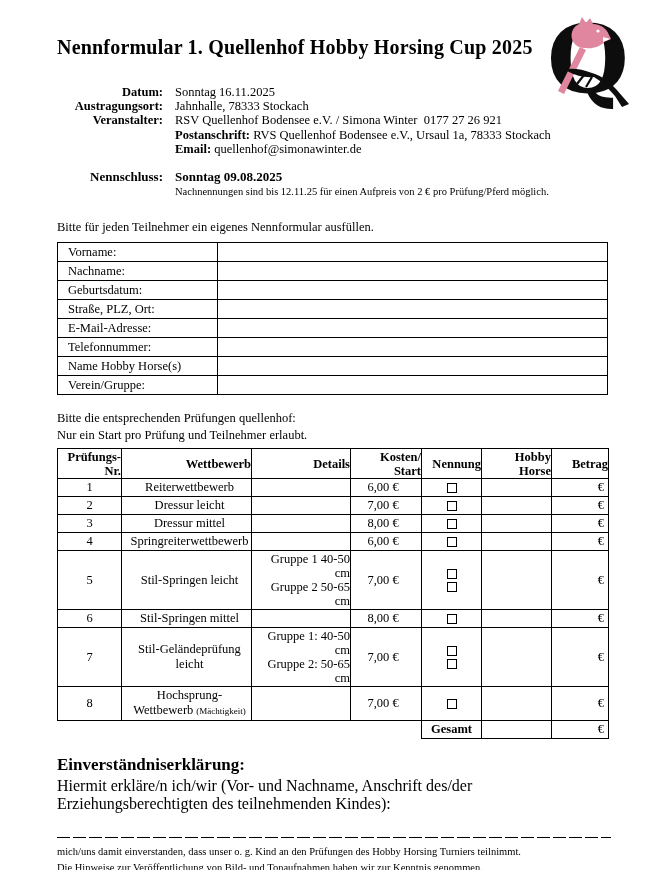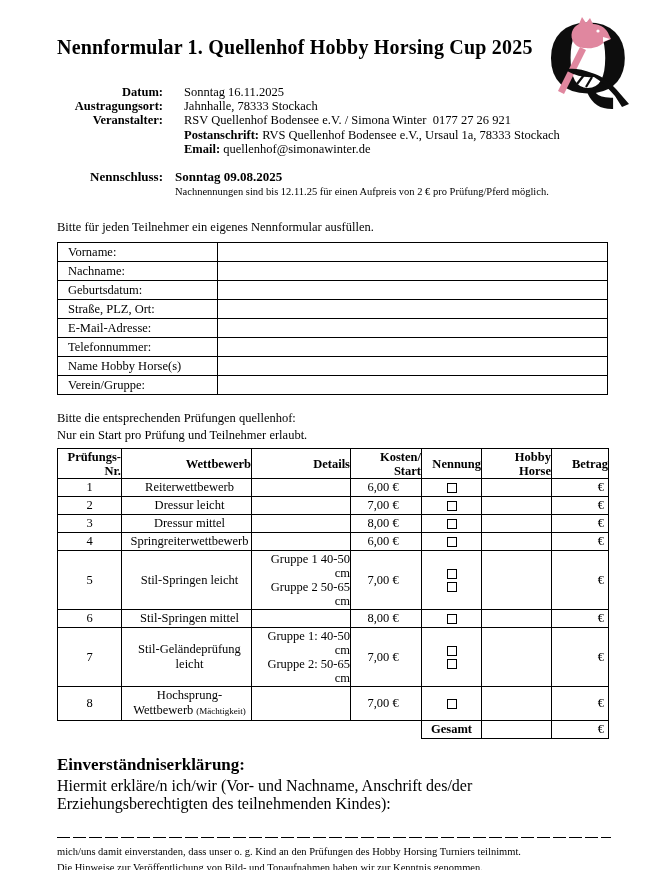--- a/index.html
+++ b/index.html
@@ -8,21 +8,21 @@
   .page { position: relative; width: 667px; height: 870px; background: #fff; overflow: hidden; }
   .content { padding: 0 56px 0 57px; }
 
   .title { margin-top: 36px; font-size: 20px; font-weight: bold; letter-spacing: .2px; }
 
   .logo { position: absolute; left: 543px; top: 12px; width: 92px; height: 98px; }
 
   .info-grid { display: grid; grid-template-columns: 106px 1fr; column-gap: 12px;
                margin-top: 26px; font-size: 12.5px; line-height: 14.2px; }
   .info-grid .lbl { font-weight: bold; text-align: right; white-space: nowrap; }
-  .info-grid .val { white-space: pre-wrap; margin-left: 9px; }
+  .info-grid .val { white-space: pre-wrap; }
   .inline-bold { font-weight: bold; }
 
   .nenn-grid { display: grid; grid-template-columns: 106px 1fr; column-gap: 12px;
                margin-top: 13px; font-size: 13px; line-height: 15px; }
   .nenn-grid .lbl { font-weight: bold; text-align: right; }
   .nenn-grid .val { font-weight: bold; }
   .nenn-note { font-size: 10.5px; font-weight: normal; line-height: 13px; margin-top: 1px; }
 
   .para { font-size: 12.5px; margin-top: 22px; }
   .para2 { font-size: 12.5px; margin-top: 15px; line-height: 16.5px; }

